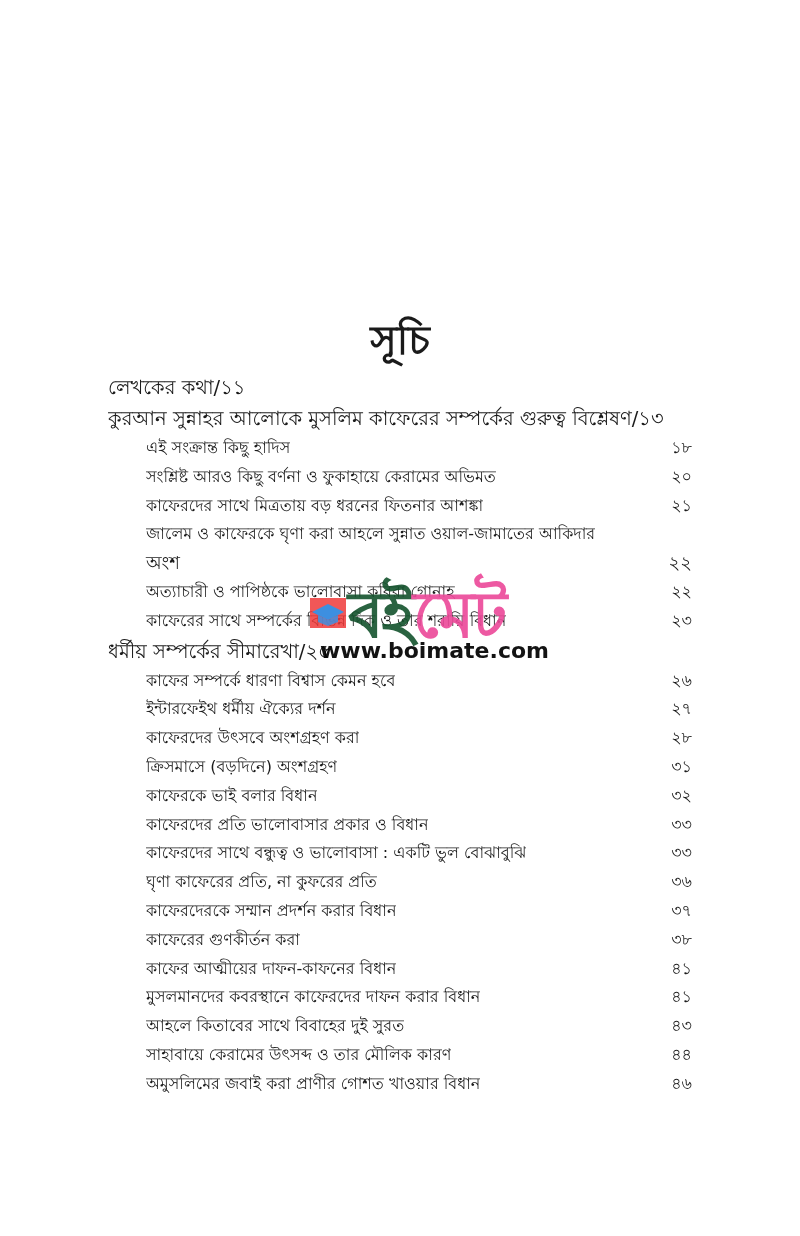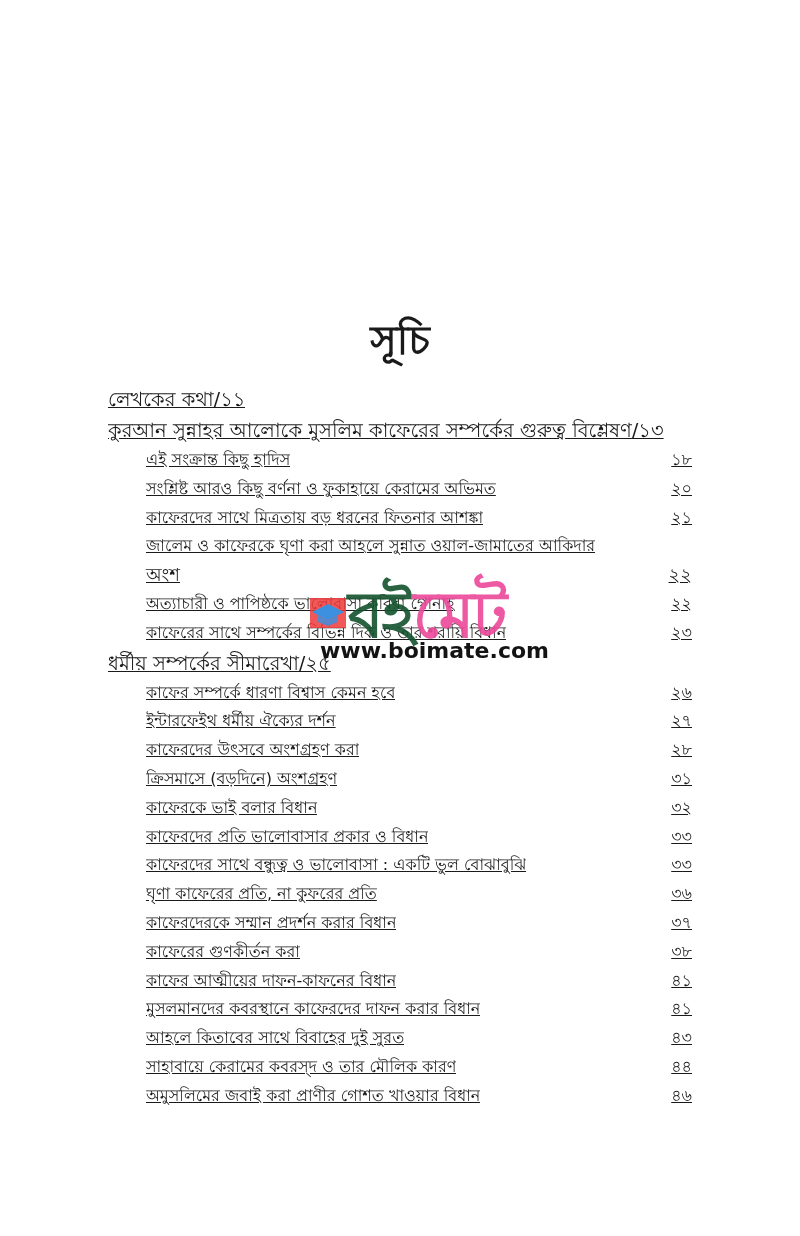--- a/index.html
+++ b/index.html
@@ -6,21 +6,21 @@
   body {
     width: 800px; height: 1236px; position: relative; overflow: hidden;
     font-family: "DejaVu Sans", "Liberation Sans", sans-serif;
     color: #1a1a1a;
   }
   .page-title {
     position: absolute; left: 0; top: 288px; width: 800px;
     text-align: center; font-size: 40px; font-weight: bold; line-height: 50px;
   }
   .toc {
-    position: absolute; left: 108px; top: 384px; width: 584px; text-decoration: underline;
+    position: absolute; left: 108px; top: 372px; width: 584px;
   }
   .row {
     display: flex; align-items: baseline; justify-content: space-between;
     font-size: 16px; line-height: 28.8px; white-space: nowrap;
   }
   .row.top { font-size: 19.5px; line-height: 31px; }
   .row.sub { padding-left: 38px; }
   .row .label { overflow: hidden; }
   .row .pg { padding-left: 12px; }
   .wrap-last { display: flex; justify-content: space-between; padding-left: 38px; font-size: 18px; line-height: 28.8px; }
@@ -134,21 +134,21 @@
   </div>
   <div class="row sub">
     <span class="label">মুসলমানদের কবরস্থানে কাফেরদের দাফন করার বিধান</span>
     <span class="pg">৪১</span>
   </div>
   <div class="row sub">
     <span class="label">আহলে কিতাবের সাথে বিবাহের দুই সুরত</span>
     <span class="pg">৪৩</span>
   </div>
   <div class="row sub">
-    <span class="label">সাহাবায়ে কেরামের কবরস্দ ও তার মৌলিক কারণ</span>
+    <span class="label">সাহাবায়ে কেরামের উৎসব্দ ও তার মৌলিক কারণ</span>
     <span class="pg">৪৪</span>
   </div>
   <div class="row sub">
     <span class="label">অমুসলিমের জবাই করা প্রাণীর গোশত খাওয়ার বিধান</span>
     <span class="pg">৪৬</span>
   </div>
 </div>
 
 <div class="watermark">
   <svg class="wm-icon" viewBox="0 0 36 30">

